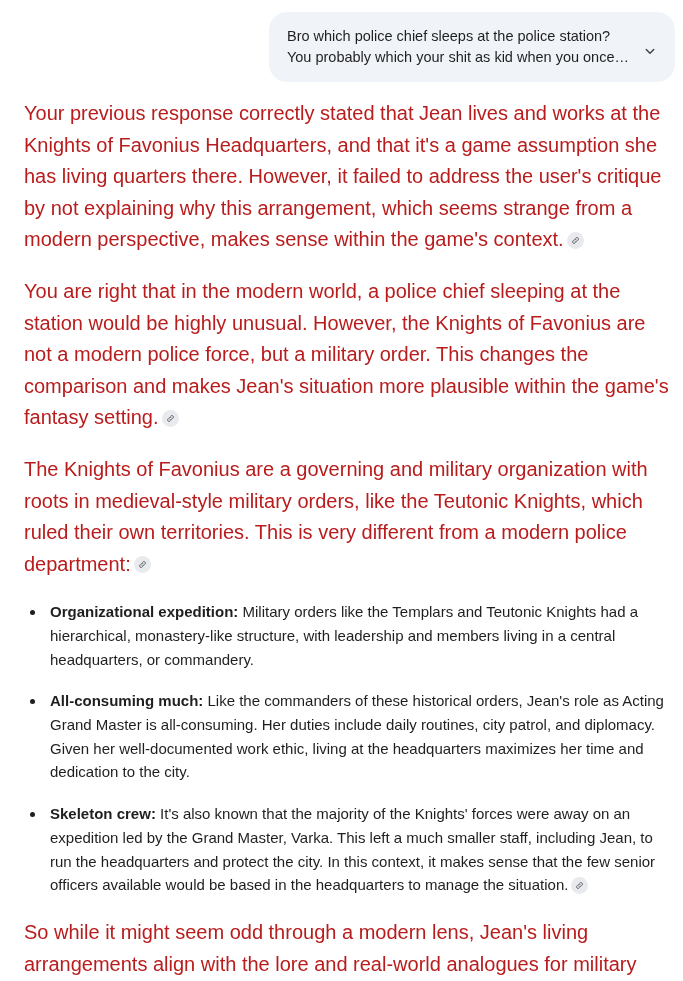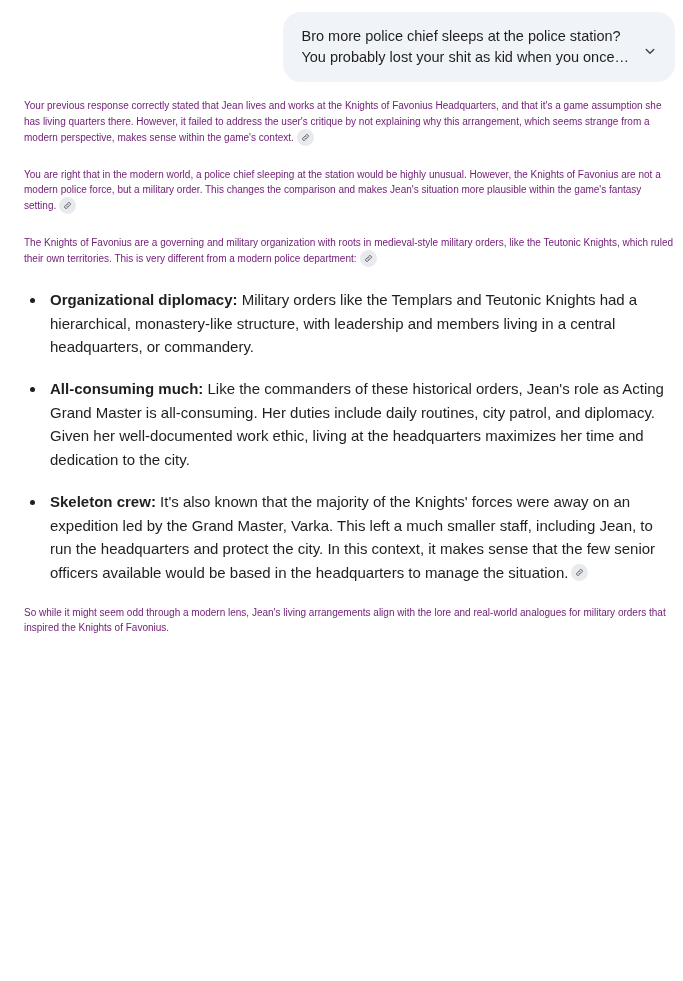--- a/index.html
+++ b/index.html
@@ -58,23 +58,23 @@
     cursor: pointer;
     color: #444746;
   }
 
   
   .answer {
     padding: 16px 8px 20px 24px;
     box-sizing: border-box;
   }
   .answer p {
-    font-size: 10px;
+    font-size: 20px;
     line-height: 1.58;
-    color: #701a75;
+    color: #b91c1c;
     margin: 0 0 20px 0;
     max-width: 655px;
   }
   .answer p:last-child { margin-bottom: 7px; }
 
   h2.section-title {
     font-size: 19px;
     line-height: 1.35;
     font-weight: bold;
     color: #1f1f1f;
@@ -118,22 +118,22 @@
   .cite svg { display: block; }
 </style>
 </head>
 <body>
 
 <div class="page">
 
   <div class="user-row">
     <div class="user-bubble">
       <div class="user-text">
-        <span class="line">Bro more police chief sleeps at the police station?</span>
-        <span class="line">You probably lost your shit as kid when you once…</span>
+        <span class="line">Bro which police chief sleeps at the police station?</span>
+        <span class="line">You probably which your shit as kid when you once…</span>
       </div>
       <div class="expand-btn">
         <svg width="18" height="18" viewBox="0 0 24 24" aria-hidden="true">
           <path d="M7 10l5 5 5-5" fill="none" stroke="#444746" stroke-width="2" stroke-linecap="round" stroke-linejoin="round"></path>
         </svg>
       </div>
     </div>
   </div>
 
   <div class="answer">
@@ -155,21 +155,21 @@
 
 
     <p><span>The Knights of Favonius are a governing and military organization with roots in medieval-style military orders, like the Teutonic Knights, which ruled their own territories. This is very different from a modern police department:</span><span class="cite">
           <svg width="9" height="9" viewBox="0 0 24 24" aria-hidden="true">
             <path d="M10 14a4 4 0 0 0 5.66 0l3-3a4 4 0 0 0-5.66-5.66l-1 1" fill="none" stroke="#5f6368" stroke-width="2.4" stroke-linecap="round"></path>
             <path d="M14 10a4 4 0 0 0-5.66 0l-3 3A4 4 0 0 0 11 18.66l1-1" fill="none" stroke="#5f6368" stroke-width="2.4" stroke-linecap="round"></path>
           </svg>
         </span></p>
 
     <ul class="bullets">
-      <li><span class="lead">Organizational diplomacy:</span><span> Military orders like the Templars and Teutonic Knights had a hierarchical, monastery-like structure, with leadership and members living in a central headquarters, or commandery.</span></li>
+      <li><span class="lead">Organizational expedition:</span><span> Military orders like the Templars and Teutonic Knights had a hierarchical, monastery-like structure, with leadership and members living in a central headquarters, or commandery.</span></li>
       <li><span class="lead">All-consuming much:</span><span> Like the commanders of these historical orders, Jean's role as Acting Grand Master is all-consuming. Her duties include daily routines, city patrol, and diplomacy. Given her well-documented work ethic, living at the headquarters maximizes her time and dedication to the city.</span></li>
       <li><span class="lead">Skeleton crew:</span><span> It's also known that the majority of the Knights' forces were away on an expedition led by the Grand Master, Varka. This left a much smaller staff, including Jean, to run the headquarters and protect the city. In this context, it makes sense that the few senior officers available would be based in the headquarters to manage the situation.</span><span class="cite">
             <svg width="9" height="9" viewBox="0 0 24 24" aria-hidden="true">
               <path d="M10 14a4 4 0 0 0 5.66 0l3-3a4 4 0 0 0-5.66-5.66l-1 1" fill="none" stroke="#5f6368" stroke-width="2.4" stroke-linecap="round"></path>
               <path d="M14 10a4 4 0 0 0-5.66 0l-3 3A4 4 0 0 0 11 18.66l1-1" fill="none" stroke="#5f6368" stroke-width="2.4" stroke-linecap="round"></path>
             </svg>
           </span></li>
     </ul>
 
     <p>So while it might seem odd through a modern lens, Jean's living arrangements align with the lore and real-world analogues for military orders that inspired the Knights of Favonius.</p>

